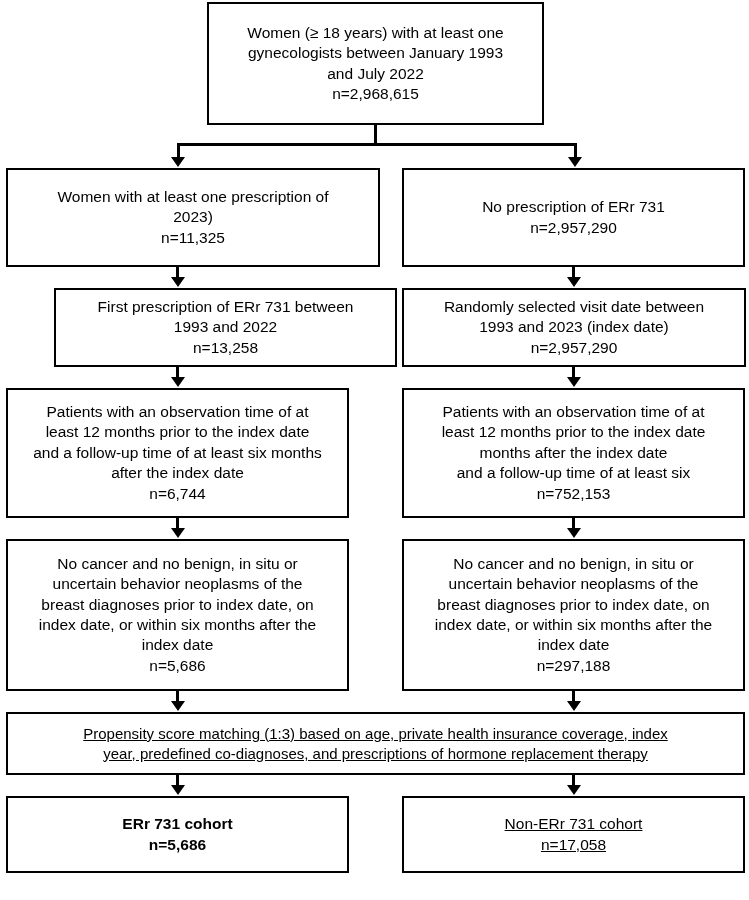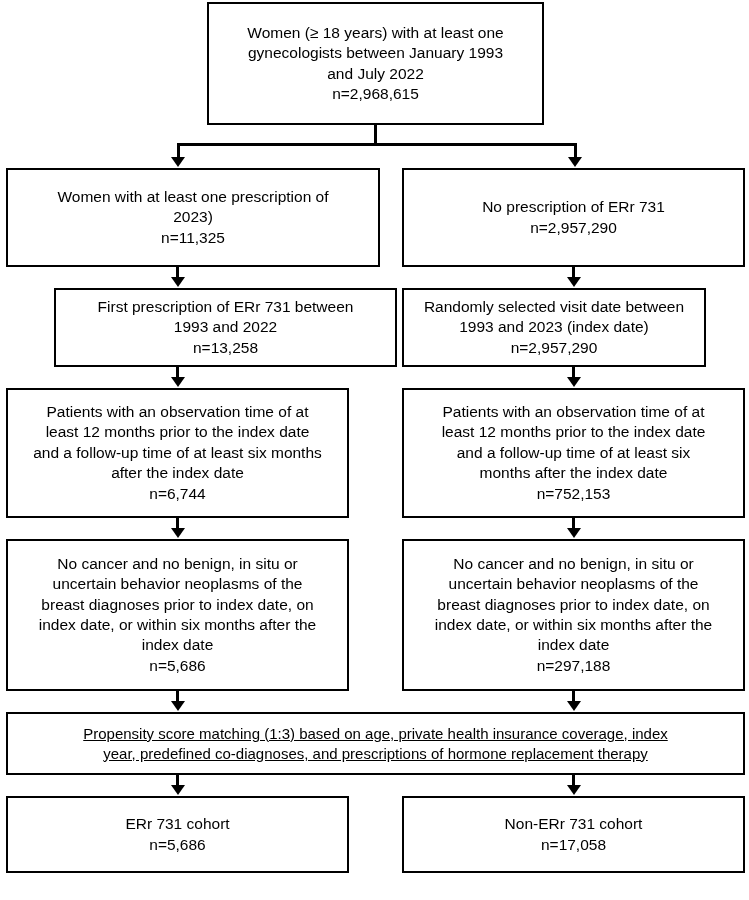--- a/index.html
+++ b/index.html
@@ -87,43 +87,43 @@
   <div class="conn vline" style="left:176px; top:267px; height:12px;"></div>
   <div class="arrow" style="left:171px; top:277px;"></div>
   <div class="conn vline" style="left:572px; top:267px; height:12px;"></div>
   <div class="arrow" style="left:567px; top:277px;"></div>
 
   <div class="box" style="left:6px; top:288px; width:343px; height:79px;margin-left:48px;">
     <span class="line">First prescription of ERr 731 between</span>
     <span class="line">1993 and 2022</span>
     <span class="line">n=13,258</span>
   </div>
-  <div class="box" style="left:402px; top:288px; width:304px; height:79px;">
+  <div class="box" style="left:402px; top:288px; width:344px; height:79px;">
     <span class="line">Randomly selected visit date between</span>
     <span class="line">1993 and 2023 (index date)</span>
     <span class="line">n=2,957,290</span>
   </div>
 
   <div class="conn vline" style="left:176px; top:367px; height:12px;"></div>
   <div class="arrow" style="left:171px; top:377px;"></div>
   <div class="conn vline" style="left:572px; top:367px; height:12px;"></div>
   <div class="arrow" style="left:567px; top:377px;"></div>
 
   <div class="box" style="left:6px; top:388px; width:343px; height:130px;">
     <span class="line">Patients with an observation time of at</span>
     <span class="line">least 12 months prior to the index date</span>
     <span class="line">and a follow-up time of at least six months</span>
     <span class="line">after the index date</span>
     <span class="line">n=6,744</span>
   </div>
   <div class="box" style="left:402px; top:388px; width:343px; height:130px;">
     <span class="line">Patients with an observation time of at</span>
     <span class="line">least 12 months prior to the index date</span>
+    <span class="line">months after the index date</span>
     <span class="line">and a follow-up time of at least six</span>
-    <span class="line">months after the index date</span>
     <span class="line">n=752,153</span>
   </div>
 
   <div class="conn vline" style="left:176px; top:518px; height:12px;"></div>
   <div class="arrow" style="left:171px; top:528px;"></div>
   <div class="conn vline" style="left:572px; top:518px; height:12px;"></div>
   <div class="arrow" style="left:567px; top:528px;"></div>
 
   <div class="box" style="left:6px; top:539px; width:343px; height:152px;">
     <span class="line">No cancer and no benign, in situ or</span>
@@ -150,22 +150,22 @@
   <div class="box" style="left:6px; top:712px; width:739px; height:63px; font-size:15px;text-decoration:underline;">
     <span class="line">Propensity score matching (1:3) based on age, private health insurance coverage, index</span>
     <span class="line">year, predefined co-diagnoses, and prescriptions of hormone replacement therapy</span>
   </div>
 
   <div class="conn vline" style="left:176px; top:775px; height:12px;"></div>
   <div class="arrow" style="left:171px; top:785px;"></div>
   <div class="conn vline" style="left:572px; top:775px; height:12px;"></div>
   <div class="arrow" style="left:567px; top:785px;"></div>
 
-  <div class="box" style="left:6px; top:796px; width:343px; height:77px;">
+  <div class="box" style="left:6px; top:796px; width:343px; height:77px;font-weight:bold;">
     <span class="line">ERr 731 cohort</span>
     <span class="line">n=5,686</span>
   </div>
-  <div class="box" style="left:402px; top:796px; width:343px; height:77px;">
+  <div class="box" style="left:402px; top:796px; width:343px; height:77px;text-decoration:underline;">
     <span class="line">Non-ERr 731 cohort</span>
     <span class="line">n=17,058</span>
   </div>
 
 </div>
 
 </body></html>

